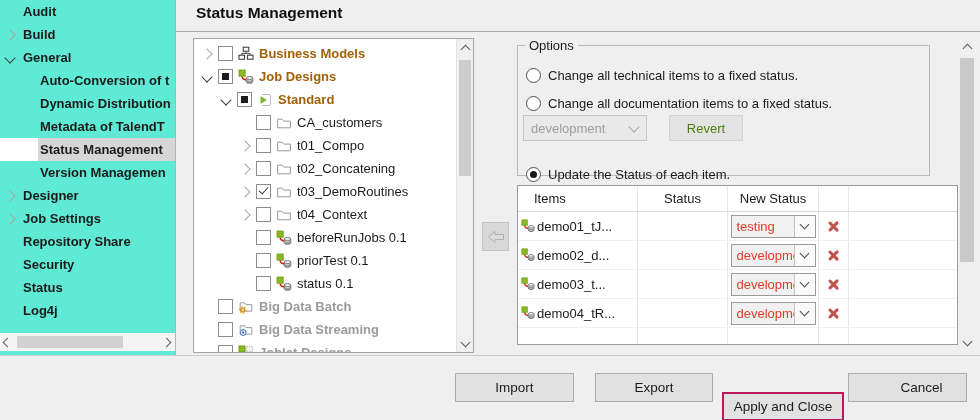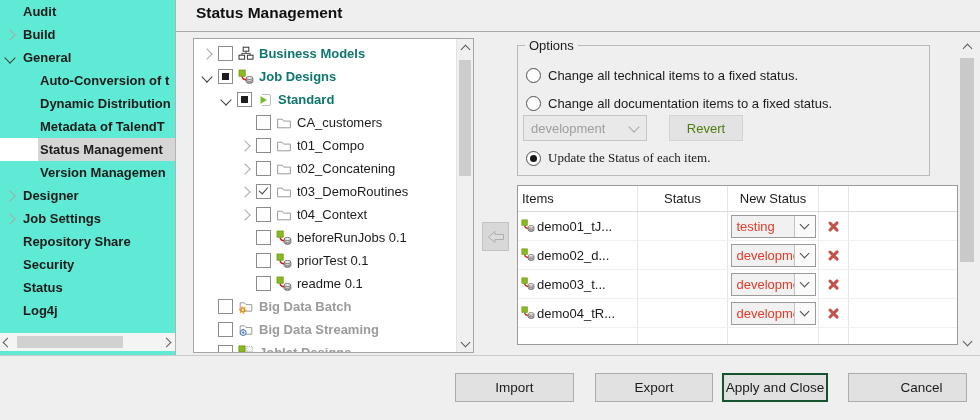--- a/index.html
+++ b/index.html
@@ -41,73 +41,73 @@
   .t-row{display:flex;align-items:center;height:23px;white-space:nowrap;}
   .t-row .chev-slot{width:14px;margin-left:6px;display:flex;justify-content:center;flex:none;}
   .t-row.lvl2 .chev-slot{margin-left:25px;}
   .t-row.lvl3 .chev-slot{margin-left:44px;}
   .cb{width:15px;height:15px;box-sizing:border-box;border:1px solid #8c8c8c;background:#fff;margin-left:4px;flex:none;}
   .cb.partial::after{content:'';display:block;width:7px;height:7px;background:#1d1d1d;margin:3px auto;}
   .cb.checked::after{content:'';display:block;width:8px;height:4px;border-left:1.8px solid #3d3d3d;border-bottom:1.8px solid #3d3d3d;transform:rotate(-48deg);margin:2px 0 0 2px;}
   .ticon{width:16px;height:16px;margin-left:5px;flex:none;}
   .ticon svg{width:16px;height:16px;display:block;}
   .t-label{margin-left:5px;}
-  .t-label.bold{font-weight:bold;color:#0f766e;}
+  .t-label.bold{font-weight:bold;color:#a16207;}
   .t-label.muted{color:#9b9b9b;}
   #tree-vscroll{position:absolute;right:0;top:0;width:17px;height:100%;background:#f0f0f0;border-left:1px solid #e3e3e3;box-sizing:border-box;}
   #tree-vscroll .thumb{position:absolute;left:2px;top:21px;width:12px;height:116px;background:#cdcdcd;}
   #tree-vscroll .a-up{position:absolute;left:5px;top:7px;}
   #tree-vscroll .a-dn{position:absolute;left:5px;bottom:6px;}
   
   #move-left{position:absolute;left:482px;top:222px;width:27px;height:29px;background:#d8d8d8;border:1px solid #c3c3c3;box-sizing:border-box;display:flex;align-items:center;justify-content:center;padding:0;}
   
   #options-group{position:absolute;left:517px;top:45px;width:413px;height:131px;border:1px solid #b9b9b9;box-sizing:border-box;}
   #options-legend{position:absolute;top:-8px;left:7px;background:#efefef;padding:0 4px;}
   .opt-radio{position:absolute;left:8px;display:flex;align-items:center;gap:7px;height:16px;cursor:default;}
   .radio{width:15px;height:15px;box-sizing:border-box;border:1px solid #4f4f4f;border-radius:50%;background:#fff;flex:none;}
   .radio.sel::after{content:'';display:block;width:7px;height:7px;border-radius:50%;background:#161616;margin:3px;}
   #opt-r1{top:21px;}
   #opt-r2{top:49px;}
-  #opt-r3{top:104px;font-family:Liberation Serif, serif;}
+  #opt-r3{top:120px;}
   #fixed-combo{position:absolute;left:5px;top:69px;width:124px;height:26px;background:#e9e9e9;border:1px solid #c6c6c6;box-sizing:border-box;display:flex;align-items:center;color:#9e9e9e;}
   #fixed-combo .val{padding-left:7px;}
   #fixed-combo .chev{margin-left:auto;margin-right:8px;border-color:#a8a8a8;transform:rotate(45deg);margin-top:-3px;}
   #revert-btn{position:absolute;left:151px;top:69px;width:74px;height:26px;background:#e3e3e3;border:1px solid #d2d2d2;box-sizing:border-box;color:#4d7c0f;font-size:13px;display:flex;align-items:center;justify-content:center;}
   
   #items-table{position:absolute;left:517px;top:185px;width:441px;height:160px;background:#fff;border:1px solid #9a9a9a;box-sizing:border-box;overflow:hidden;}
   .tr{display:flex;height:28px;align-items:center;border-bottom:1px solid #f0f0f0;}
   .tr.th{height:25px;border-bottom:1px solid #dadada;}
   .td{height:100%;box-sizing:border-box;border-right:1px solid #e6e6e6;display:flex;align-items:center;flex:none;}
   .c-items{width:120px;}
   .c-status{width:90px;justify-content:center;}
   .c-new{width:91px;justify-content:center;}
   .c-del{width:30px;justify-content:center;}
   .c-fill{flex:1;border-right:none;}
-  .tr.th .c-items{padding-left:4px;}
+  .tr.th .c-items{padding-left:16px;}
   .item-ic{width:14px;height:14px;margin-left:3px;flex:none;}
   .item-ic svg{width:14px;height:14px;display:block;}
   .item-name{margin-left:2px;white-space:nowrap;overflow:hidden;}
   .combo{width:85px;height:23px;box-sizing:border-box;background:#f1f1f1;border:1px solid #9b9b9b;display:flex;align-items:center;}
   .combo .ctext{color:#e13b2a;padding-left:5px;width:57px;white-space:nowrap;overflow:hidden;line-height:21px;}
   .combo .cbtn{flex:1;height:100%;border-left:1px solid #c2c2c2;background:#fafafa;display:flex;align-items:center;justify-content:center;}
   .combo .chev{border-color:#4a4a4a;border-width:1.5px;width:6px;height:6px;transform:rotate(45deg);margin-top:-3px;}
   .x-icon{position:relative;width:13px;height:13px;}
   .x-icon::before,.x-icon::after{content:'';position:absolute;left:5px;top:0;width:3.2px;height:13px;background:#c25249;border-radius:1.5px;}
   .x-icon::before{transform:rotate(45deg);}
   .x-icon::after{transform:rotate(-45deg);}
   
   #right-vscroll{position:absolute;left:958px;top:38px;width:19px;height:314px;background:#efefef;}
   #right-vscroll .thumb{position:absolute;left:2px;top:20px;width:14px;height:204px;background:#c9c9c9;}
   #right-vscroll .a-up{position:absolute;left:6px;top:7px;}
   #right-vscroll .a-dn{position:absolute;left:6px;bottom:7px;}
   
   .btn{position:absolute;top:373px;height:29px;background:#e1e1e1;border:1px solid #acacac;box-sizing:border-box;font-family:"Liberation Sans",sans-serif;font-size:13.5px;color:#1b1b1b;display:flex;align-items:center;justify-content:center;padding:0;}
   #btn-import{left:455px;width:119px;}
   #btn-export{left:595px;width:118px;}
-  #btn-apply{left:722px;width:106px;border:2px solid #14532d;}
+  #btn-apply{left:722px;width:122px;border:2px solid #be185d;margin-top:19px;}
   #btn-cancel{left:848px;width:119px;padding-left:28px;}
 </style>
 </head>
 <body>
 
 <svg width="0" height="0" style="position:absolute" aria-hidden="true">
   <defs>
     <symbol id="sym-bm" viewBox="0 0 16 16">
       <path d="M8 5.5 V7.4 M3.8 7.4 H12.2 M3.8 7.4 V9.2 M12.2 7.4 V9.2" stroke="#4a4a4a" fill="none"></path>
       <rect x="5.2" y="1.2" width="5.6" height="4" fill="#fff" stroke="#333"></rect>
@@ -289,21 +289,21 @@
       <span class="t-label">priorTest 0.1</span>
     </div>
     <div class="t-row lvl3">
       <span class="chev-slot"></span>
       <span class="cb"></span>
       <span class="ticon">
           <svg>
             <use href="#sym-job"></use>
           </svg>
         </span>
-      <span class="t-label">readme 0.1</span>
+      <span class="t-label">status 0.1</span>
     </div>
     <div class="t-row">
       <span class="chev-slot"></span>
       <span class="cb"></span>
       <span class="ticon">
           <svg>
             <use href="#sym-bdbatch"></use>
           </svg>
         </span>
       <span class="t-label bold muted">Big Data Batch</span>

